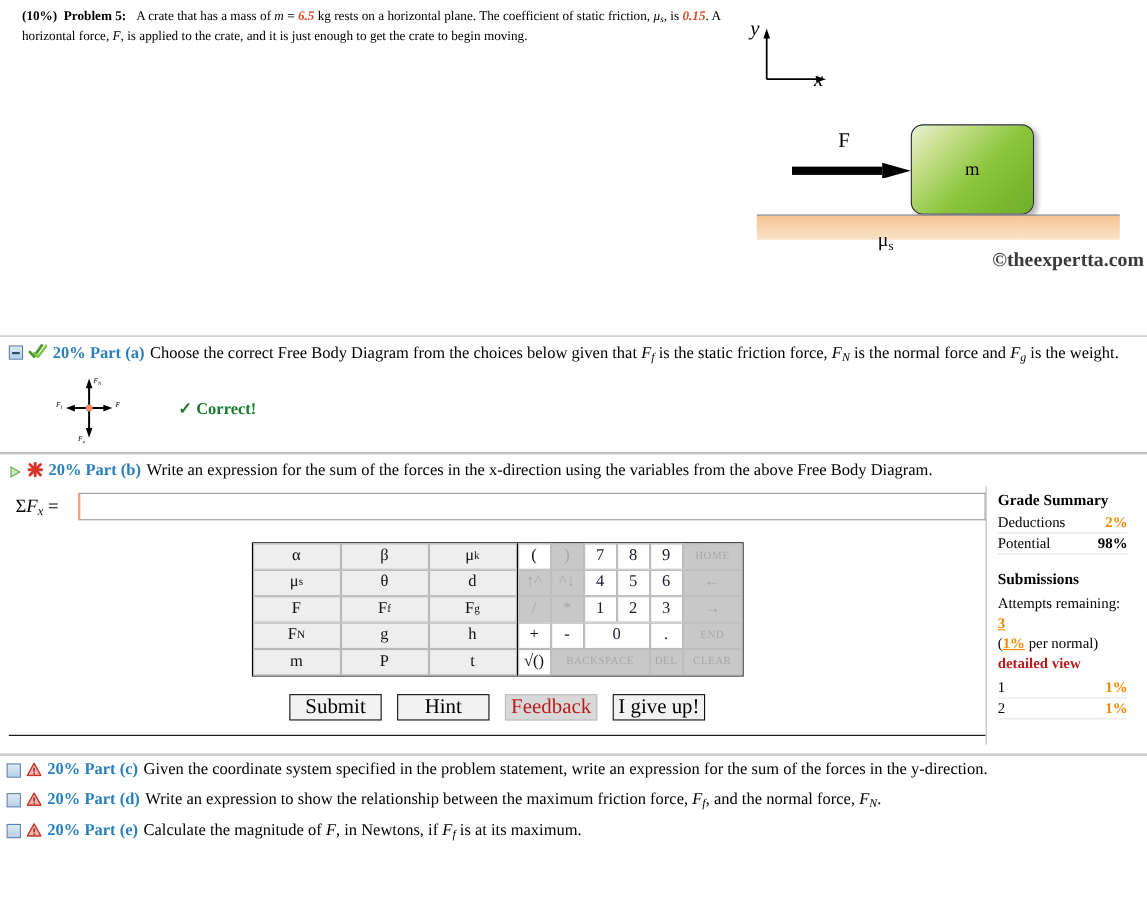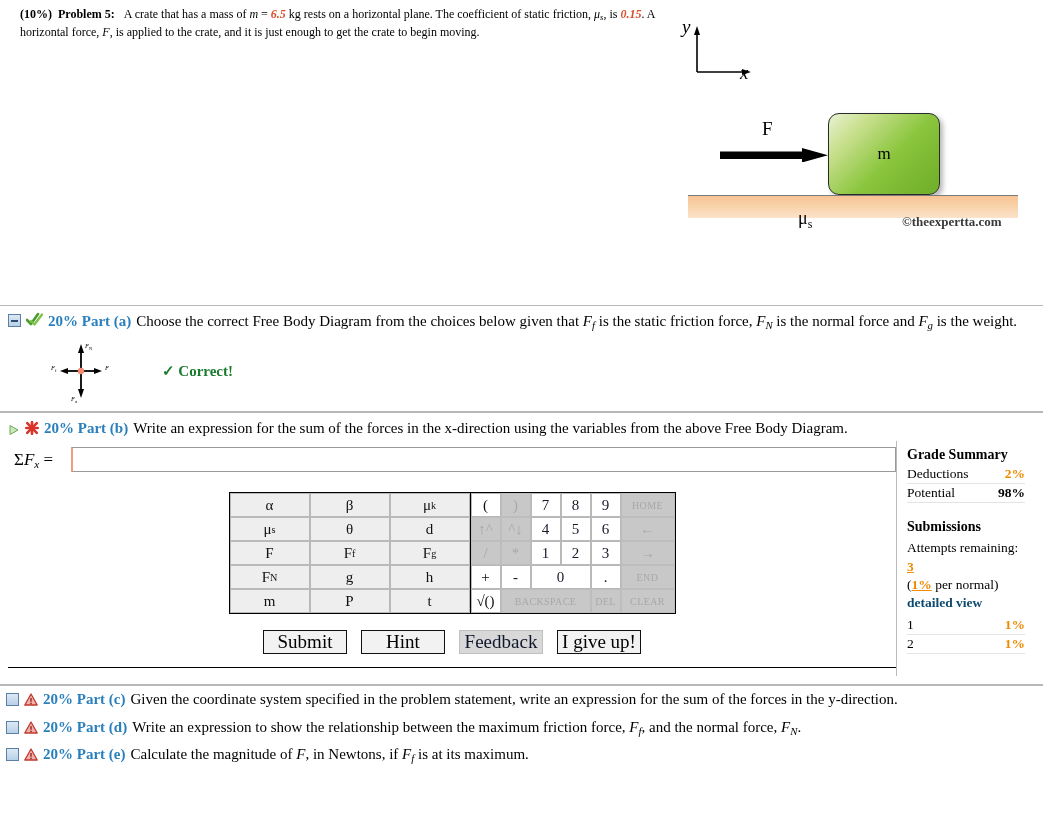--- a/index.html
+++ b/index.html
@@ -81,22 +81,22 @@
     font-family: "Liberation Serif", serif;
   }
   .mu-label {
     position: absolute;
     left: 128px; top: 200px;
     font-size: 18px;
   }
   .mu-label .sb { font-size: 0.66em; vertical-align: -0.3em; }
   .watermark {
     position: absolute;
-    left: 232px; top: 206px;
-    font-size: 13px;
+    left: 232px; top: 218px;
+    font-size: 18px;
     font-weight: bold;
     color: #3a3a3a;
     font-family: "Liberation Serif", serif;
   }
 
   
   .part-box {
     border-top: 1px solid #b8b8b8;
     border-bottom: 1px solid #b8b8b8;
     padding: 5px 8px 8px 8px;
@@ -223,21 +223,21 @@
     border: 1.5px solid #111;
     background: #f2f2f2;
     font-family: "Liberation Serif", serif;
     font-size: 19px;
     display: flex; align-items: center; justify-content: center;
     cursor: pointer;
   }
   .abtn.dis {
     border-color: #c0c0c0;
     background: #d8d8d8;
-    color: #0f172a;
+    color: #b91c1c;
   }
 
   
   .hints-bar {
     display: flex;
     border-top: 1.5px solid #000;
     margin-top: 13px;
     font-size: 14px;
   }
   .hints-left {
@@ -264,21 +264,21 @@
   }
   .grade h4.sub2 { margin-top: 16px; }
   .grow {
     display: flex; justify-content: space-between;
     padding: 1px 0;
     border-bottom: 1px solid #e4e4e4;
   }
   .grow .v { font-weight: bold; }
   .grow .v.orange { color: #f08a00; }
   .attempts { padding-top: 2px; line-height: 1.35; }
-  .dv { color: #0c4a6e; font-weight: bold; margin-top: 24px; }
+  .dv { color: #b91c1c; font-weight: bold; margin-top: 24px; }
   .sub-list { margin-top: 4px; }
   .sub-item {
     display: flex; justify-content: space-between;
     border-bottom: 1px solid #e4e4e4;
     padding: 1px 0;
   }
   .sub-item .p { color: #f08a00; font-weight: bold; }
 
   
   .small-part {

